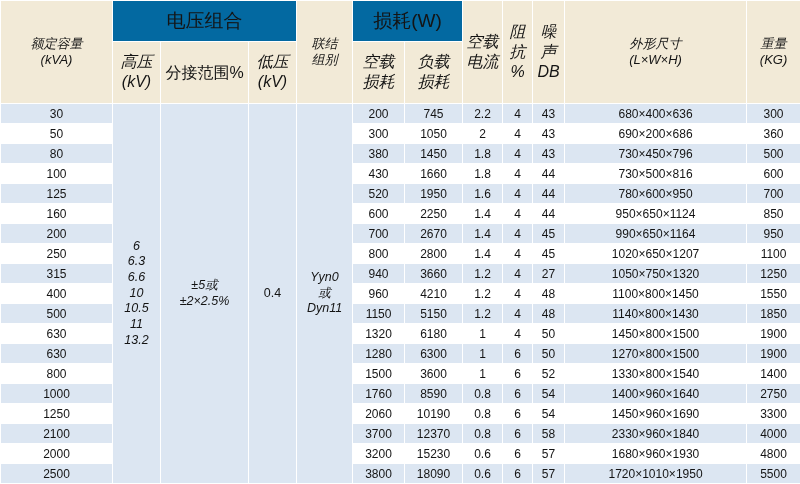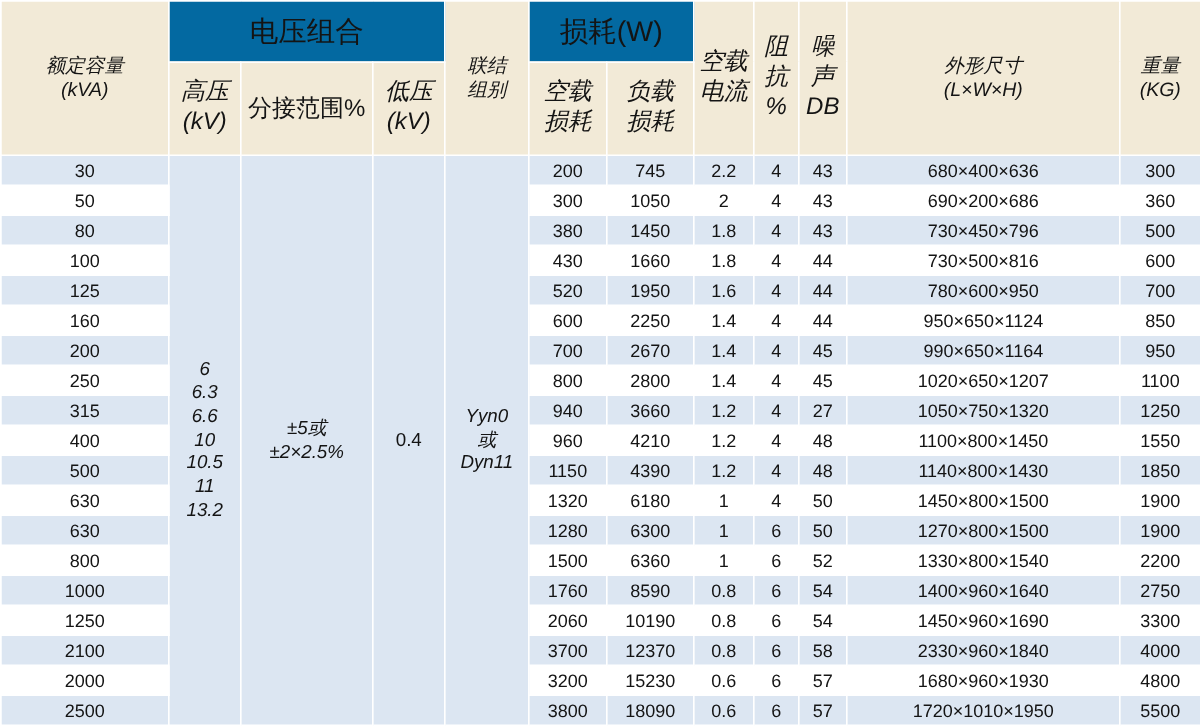--- a/index.html
+++ b/index.html
@@ -286,21 +286,21 @@
       <td class="cell">1.2</td>
       <td class="cell">4</td>
       <td class="cell">48</td>
       <td class="cell dim">1100×800×1450</td>
       <td class="cell">1550</td>
     </tr>
 
     <tr>
       <td class="cell alt">500</td>
       <td class="cell alt">1150</td>
-      <td class="cell alt">4390</td>
+      <td class="cell alt">5150</td>
       <td class="cell alt">1.2</td>
       <td class="cell alt">4</td>
       <td class="cell alt">48</td>
       <td class="cell alt dim">1140×800×1430</td>
       <td class="cell alt">1850</td>
     </tr>
 
     <tr>
       <td class="cell">630</td>
       <td class="cell">1320</td>
@@ -319,26 +319,26 @@
       <td class="cell alt">1</td>
       <td class="cell alt">6</td>
       <td class="cell alt">50</td>
       <td class="cell alt dim">1270×800×1500</td>
       <td class="cell alt">1900</td>
     </tr>
 
     <tr>
       <td class="cell">800</td>
       <td class="cell">1500</td>
-      <td class="cell">6360</td>
+      <td class="cell">3600</td>
       <td class="cell">1</td>
       <td class="cell">6</td>
       <td class="cell">52</td>
       <td class="cell dim">1330×800×1540</td>
-      <td class="cell">2200</td>
+      <td class="cell">1400</td>
     </tr>
 
     <tr>
       <td class="cell alt">1000</td>
       <td class="cell alt">1760</td>
       <td class="cell alt">8590</td>
       <td class="cell alt">0.8</td>
       <td class="cell alt">6</td>
       <td class="cell alt">54</td>
       <td class="cell alt dim">1400×960×1640</td>

